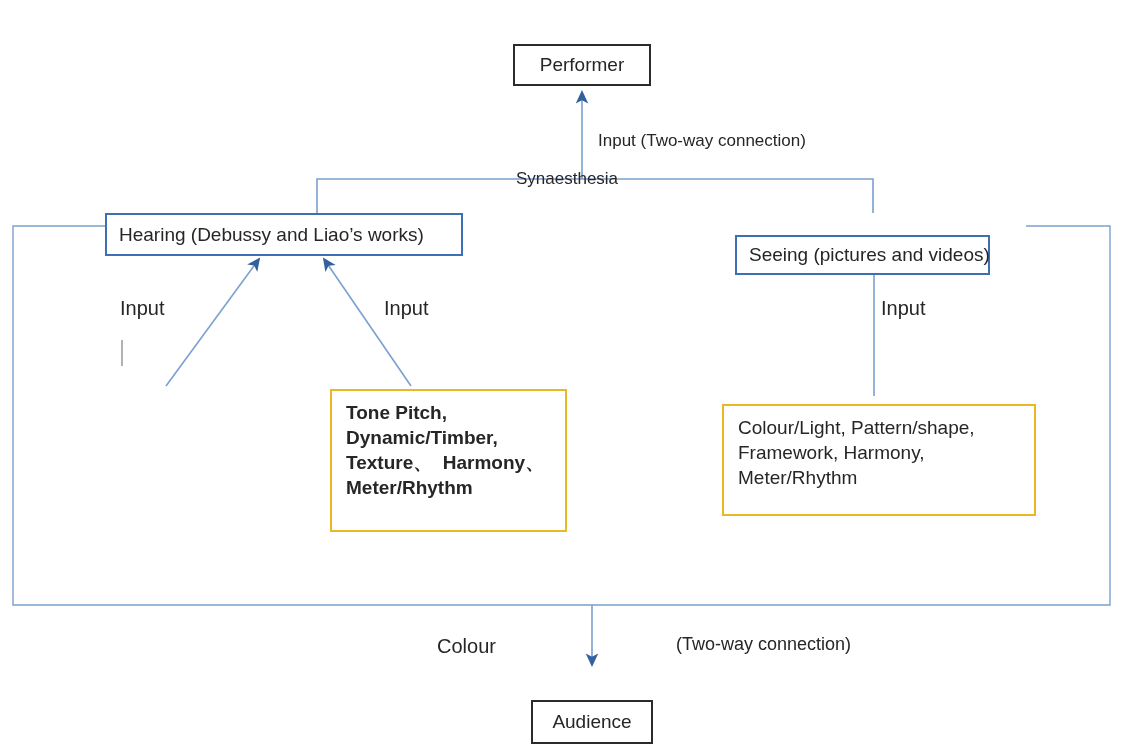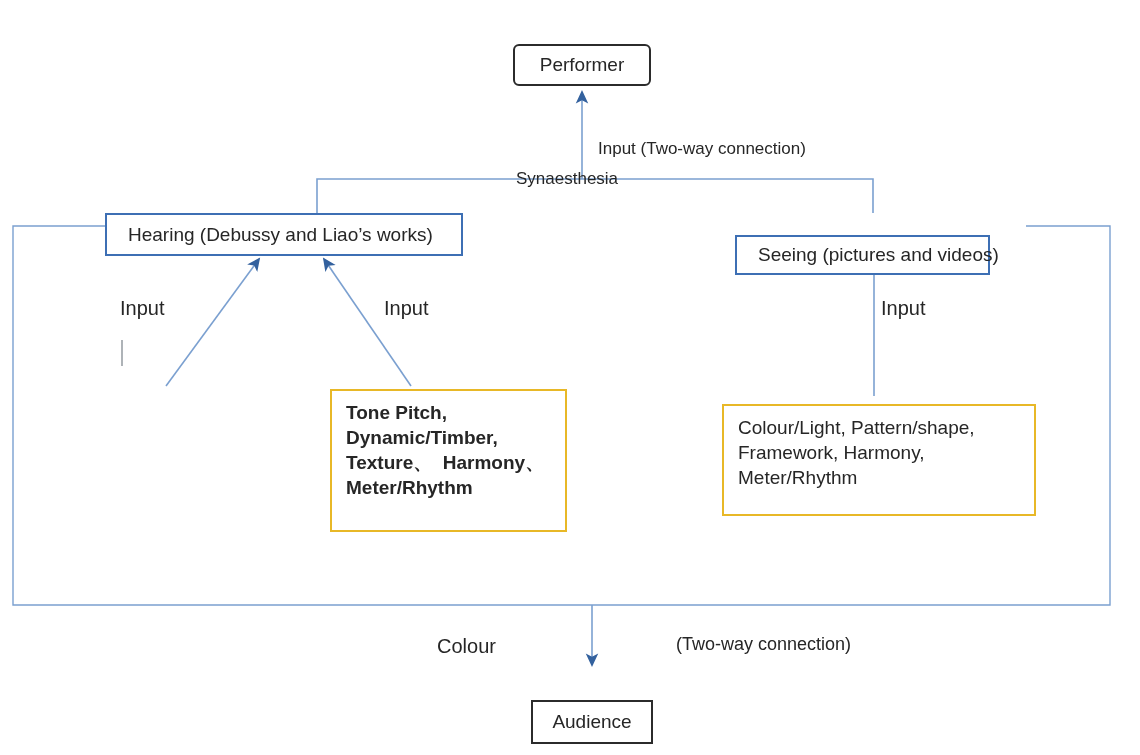--- a/index.html
+++ b/index.html
@@ -41,21 +41,21 @@
   }
   .node-yellow {
     border: 2px solid #e8b827;
     align-items: flex-start;
   }
   .node-label {
     white-space: pre;
     line-height: 1.32;
   }
   .node-dark .node-label { font-size: 19px; }
-  .node-blue .node-label { font-size: 19px; padding-left: 21px; }
+  .node-blue .node-label { font-size: 19px; padding-left: 12px; }
   .node-yellow .node-label { font-size: 19px; padding: 9px 0 0 14px; }
 
   .free-label {
     position: absolute;
     white-space: pre;
     color: #262626;
     line-height: 1.2;
   }
   .lbl-input { font-size: 20px; }
   .lbl-small { font-size: 17px; }
@@ -85,21 +85,21 @@
 
     <line x1="166" y1="386" x2="259" y2="259" stroke="#7ba0d0" stroke-width="1.6" marker-end="url(#arrowHead)"></line>
 
     <line x1="411" y1="386" x2="324" y2="259" stroke="#7ba0d0" stroke-width="1.6" marker-end="url(#arrowHead)"></line>
 
     <line x1="874" y1="396" x2="874" y2="256" stroke="#7ba0d0" stroke-width="1.6" marker-end="url(#arrowHead)"></line>
 
     <line x1="122" y1="340" x2="122" y2="366" stroke="#9aa0a6" stroke-width="1.6"></line>
   </svg>
 
-  <div class="node node-dark" style="left:513px; top:44px; width:138px; height:42px;border-radius:6px;">
+  <div class="node node-dark" style="left:513px; top:44px; width:138px; height:42px;">
     <span class="node-label">Performer</span>
   </div>
 
   <div class="node node-blue" style="left:105px; top:213px; width:358px; height:43px;">
     <span class="node-label">Hearing (Debussy and Liao’s works)</span>
   </div>
 
   <div class="node node-blue" style="left:735px; top:213px; width:255px; height:40px;margin-top:22px;">
     <span class="node-label">Seeing (pictures and videos)</span>
   </div>
@@ -115,21 +115,21 @@
   <div class="node node-yellow" style="left:722px; top:404px; width:314px; height:112px;">
     <span class="node-label">Colour/Light, Pattern/shape,
 Framework, Harmony,
 Meter/Rhythm</span>
   </div>
 
   <div class="node node-dark" style="left:531px; top:700px; width:122px; height:44px;">
     <span class="node-label">Audience</span>
   </div>
 
-  <div class="free-label lbl-small" style="left:598px; top:131px;margin-top:8px;">Input (Two-way connection)</div>
+  <div class="free-label lbl-small" style="left:598px; top:131px;">Input (Two-way connection)</div>
 
   <div class="free-label lbl-small" style="left:516px; top:169px;">Synaesthesia</div>
 
   <div class="free-label lbl-input" style="left:120px; top:296px;">Input</div>
 
   <div class="free-label lbl-input" style="left:384px; top:296px;">Input</div>
 
   <div class="free-label lbl-input" style="left:881px; top:296px;">Input</div>
 
   <div class="free-label lbl-input" style="left:437px; top:634px;">Colour</div>

